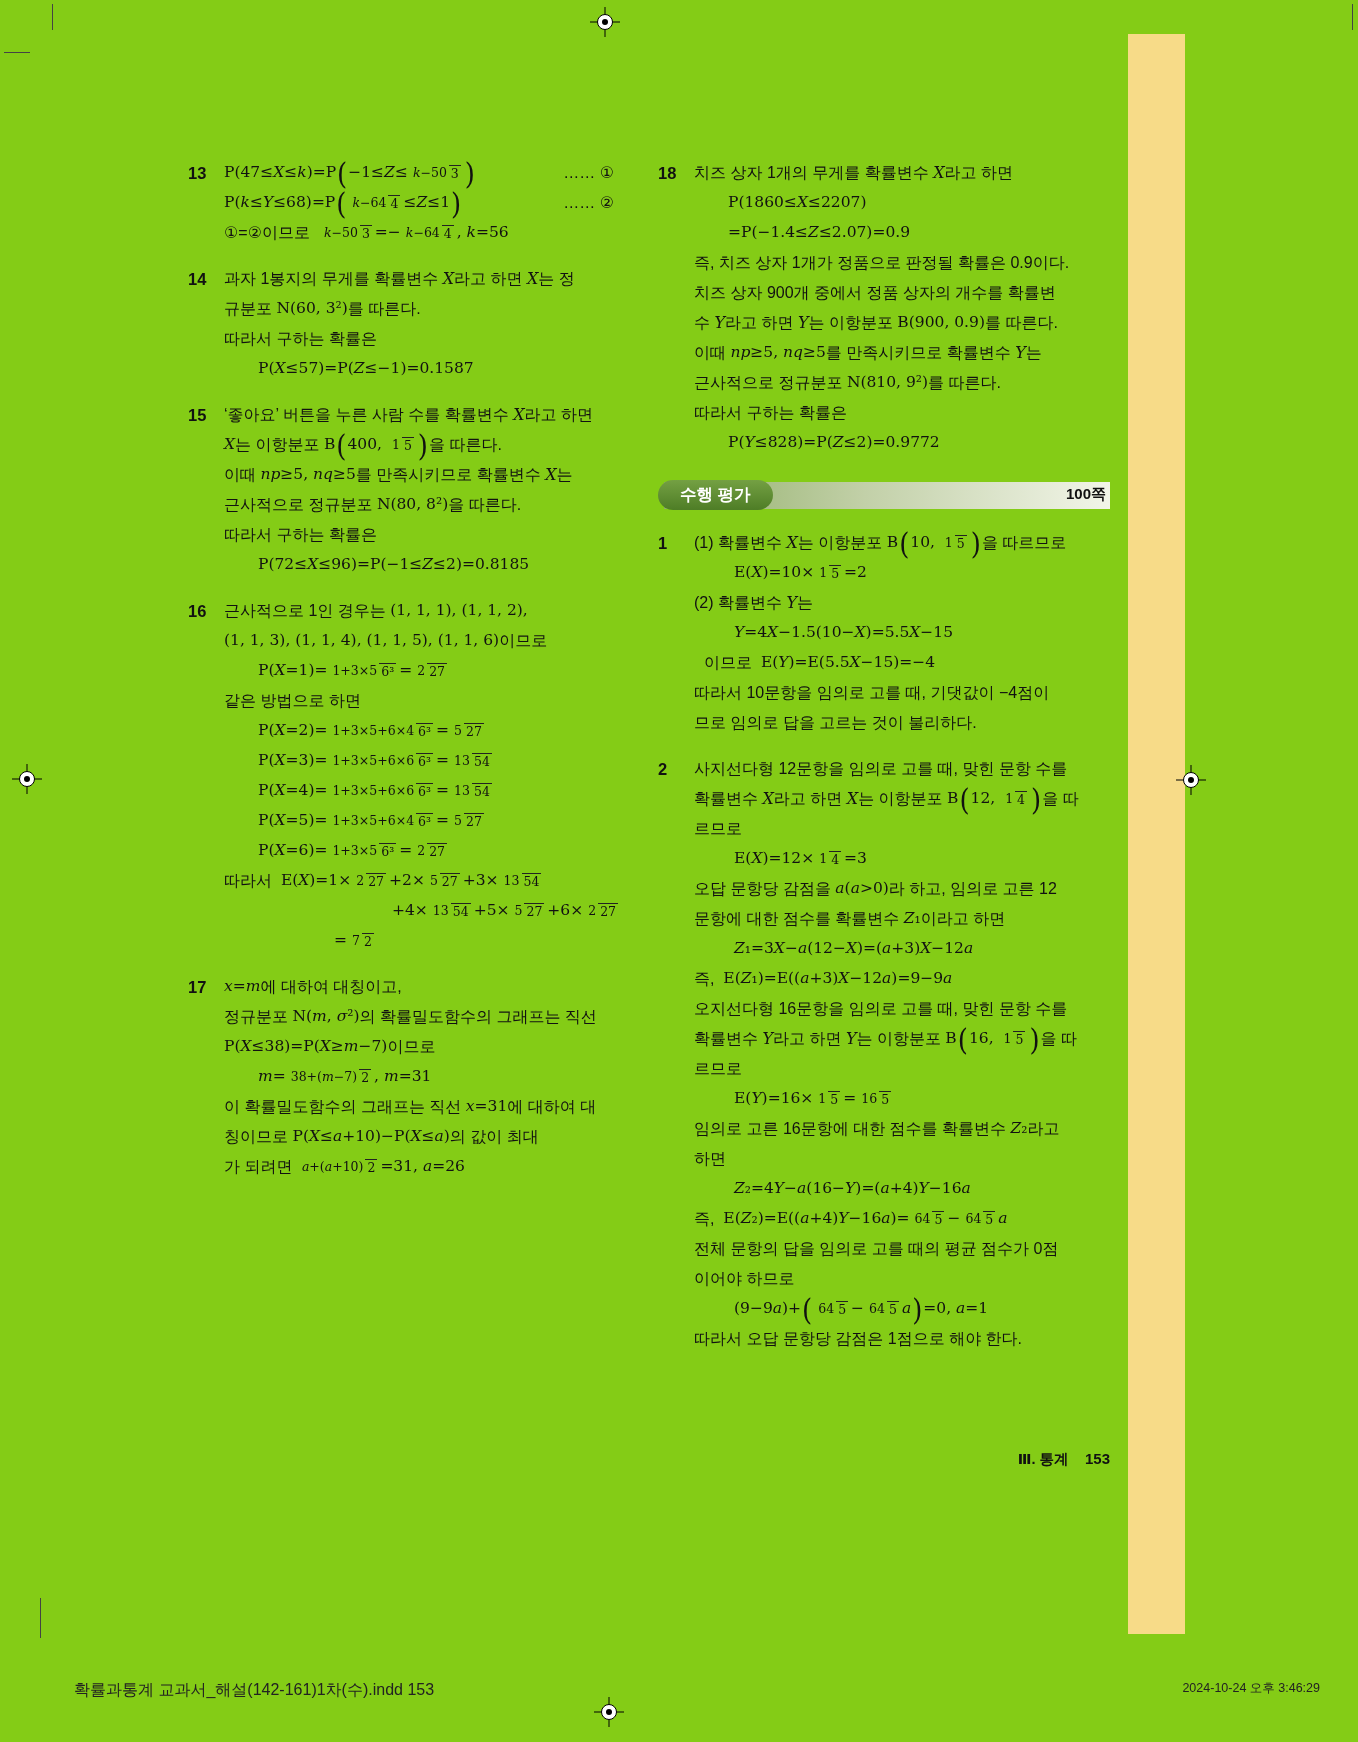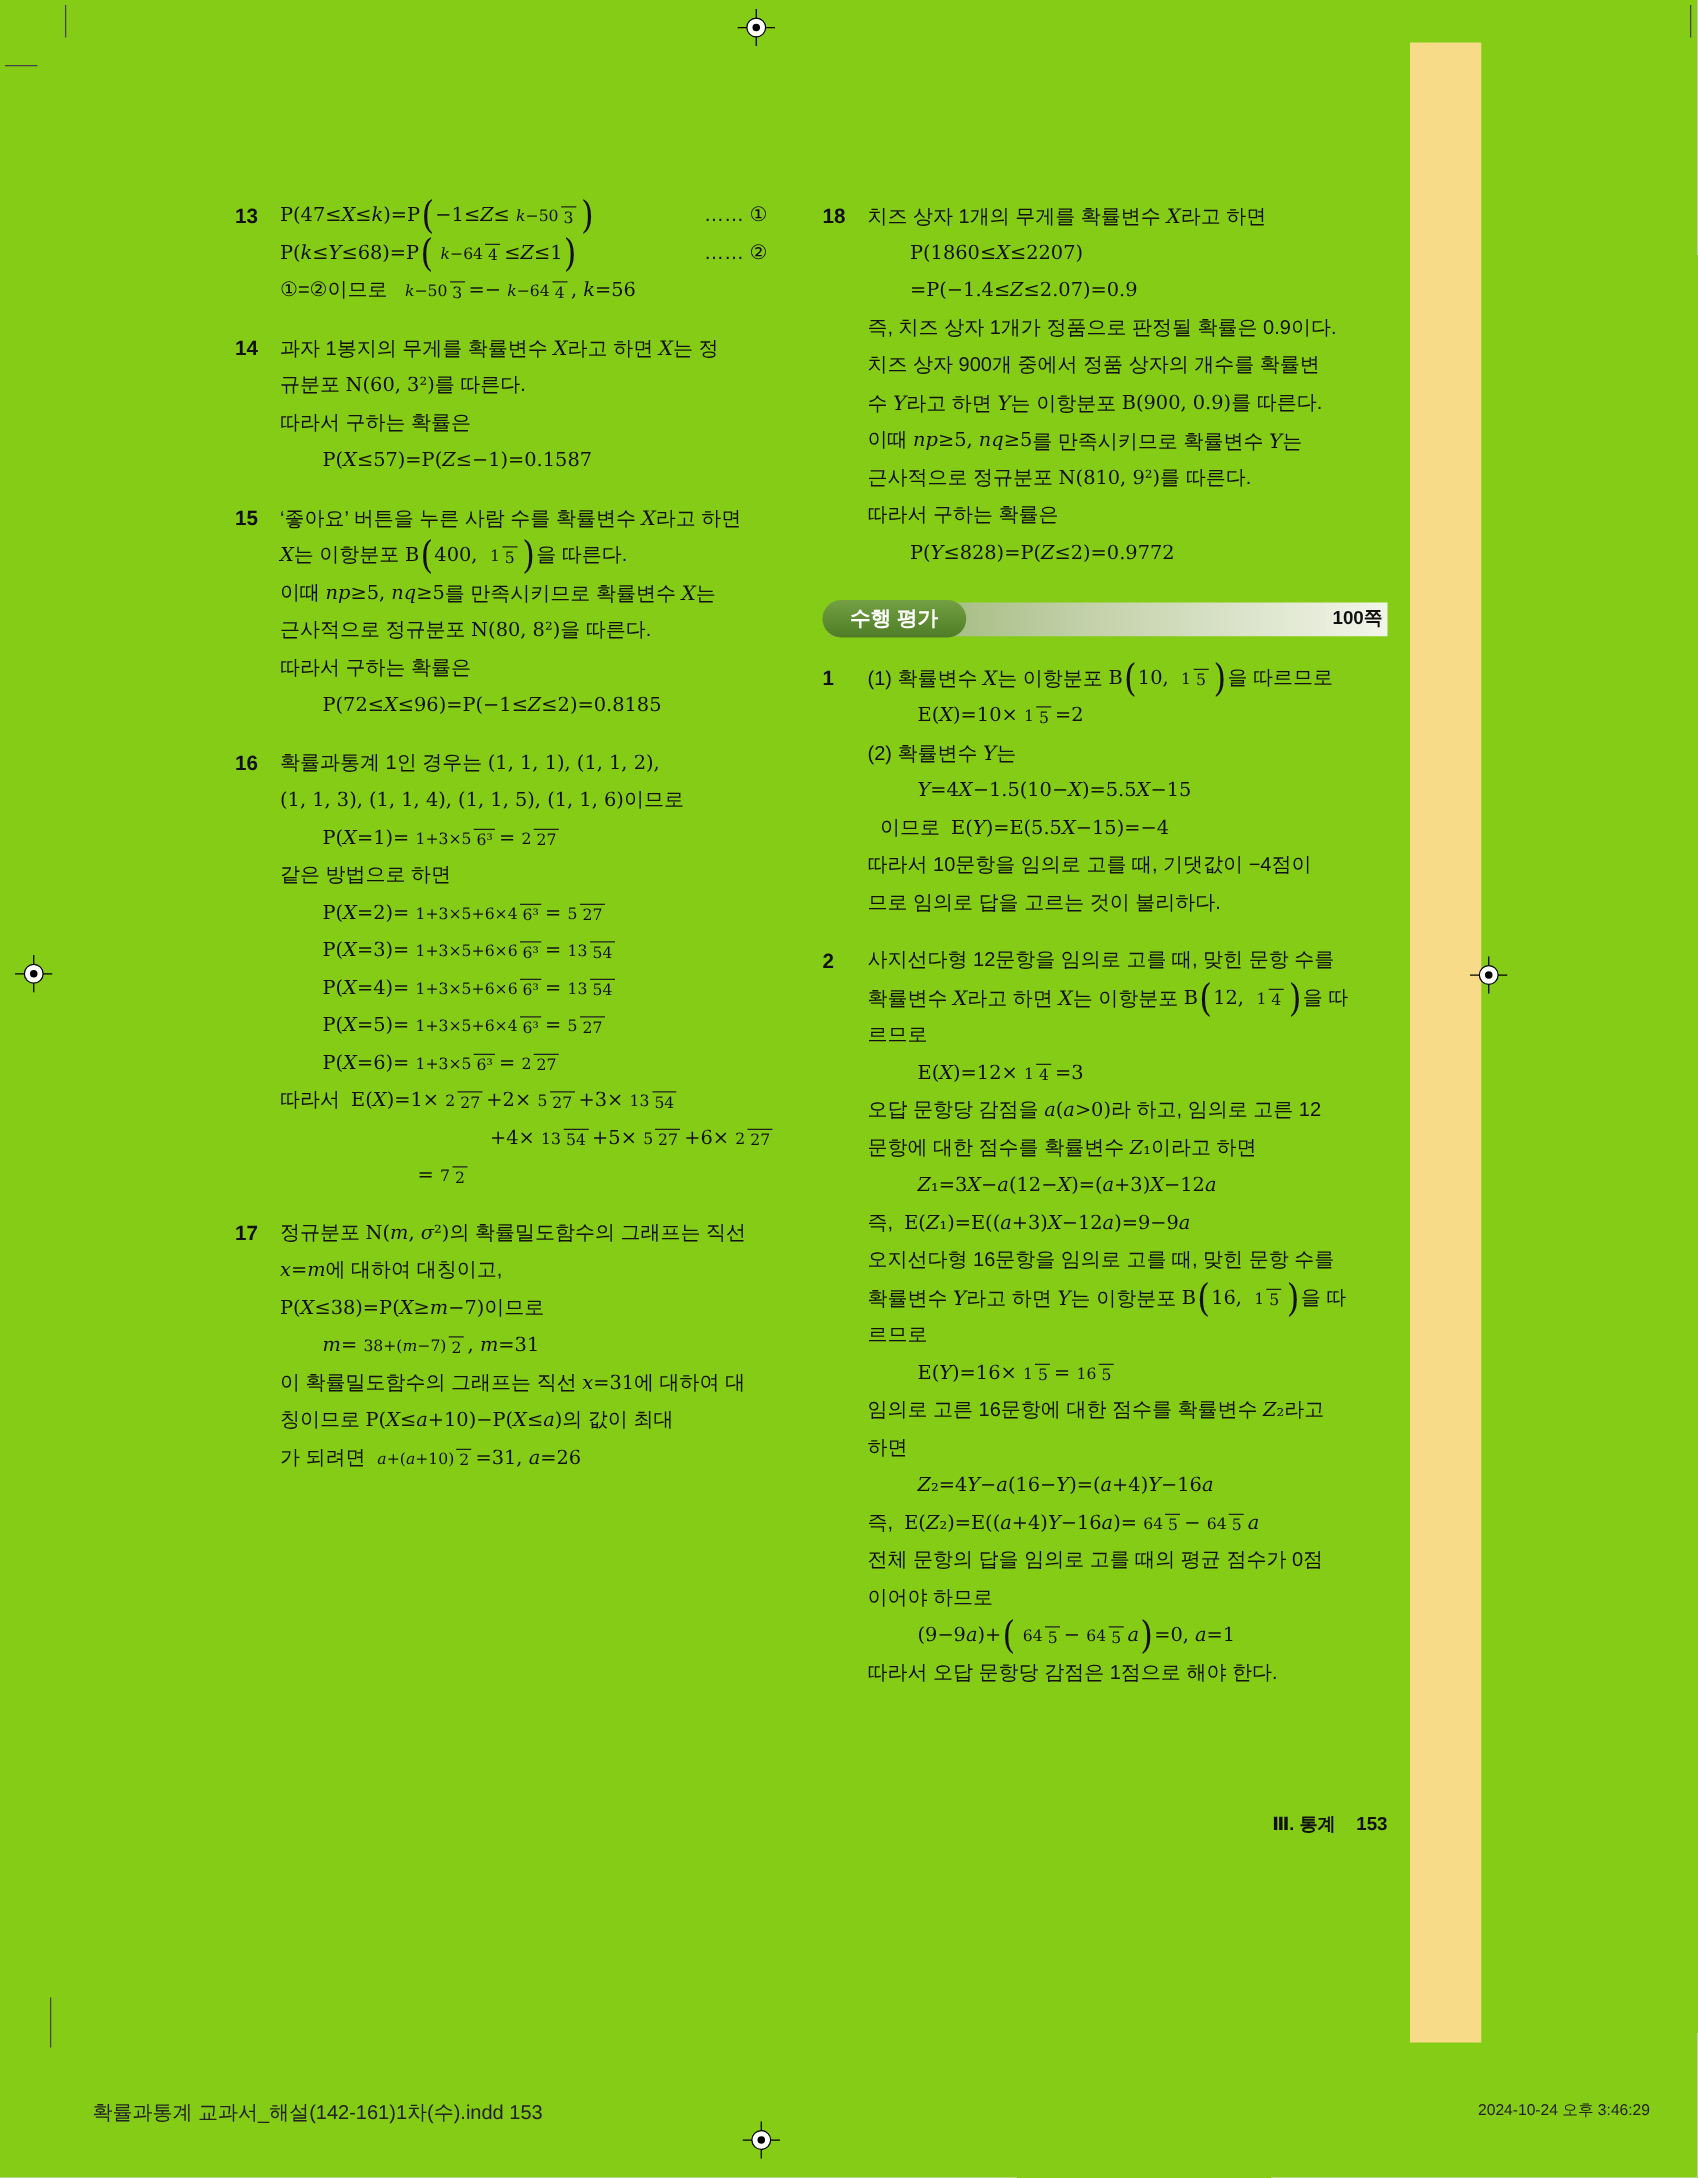--- a/index.html
+++ b/index.html
@@ -163,21 +163,21 @@
           </div>
           <div class="line" style="padding-left: 34px;">
             <span class="mm">P(72≤<i class="v">X</i>≤96)=P(−1≤<i class="v">Z</i>≤2)=0.8185</span>
           </div>
         </div>
       </div>
       <div class="problem">
         <div class="pnum">16</div>
         <div class="pbody">
           <div class="line">
-            <span class="t">확률과통계 1인 경우는 </span>
+            <span class="t">근사적으로 1인 경우는 </span>
             <span class="mm">(1, 1, 1), (1, 1, 2),</span>
           </div>
           <div class="line">
             <span class="mm">(1, 1, 3), (1, 1, 4), (1, 1, 5), (1, 1, 6)</span>
             <span class="t">이므로</span>
           </div>
           <div class="line" style="padding-left: 34px;">
             <span class="mm">P(<i class="v">X</i>=1)=</span>
             <span class="frac"><span class="fn">1+3×5</span><span class="fd">6³</span></span>
             <span class="mm">=</span>
@@ -236,27 +236,27 @@
           <div class="line" style="padding-left: 110px;">
             <span class="mm">=</span>
             <span class="frac"><span class="fn">7</span><span class="fd">2</span></span>
           </div>
         </div>
       </div>
       <div class="problem">
         <div class="pnum">17</div>
         <div class="pbody">
           <div class="line">
+            <span class="mm"><i class="v">x</i>=<i class="v">m</i></span>
+            <span class="t">에 대하여 대칭이고,</span>
+          </div>
+          <div class="line">
             <span class="t">정규분포 </span>
             <span class="mm">N(<i class="v">m</i>, <i class="v">σ</i>²)</span>
             <span class="t">의 확률밀도함수의 그래프는 직선</span>
-          </div>
-          <div class="line">
-            <span class="mm"><i class="v">x</i>=<i class="v">m</i></span>
-            <span class="t">에 대하여 대칭이고,</span>
           </div>
           <div class="line">
             <span class="mm">P(<i class="v">X</i>≤38)=P(<i class="v">X</i>≥<i class="v">m</i>−7)</span>
             <span class="t">이므로</span>
           </div>
           <div class="line" style="padding-left: 34px;">
             <span class="mm"><i class="v">m</i>=</span>
             <span class="frac"><span class="fn">38+(<i class="v">m</i>−7)</span><span class="fd">2</span></span>
             <span class="mm">, <i class="v">m</i>=31</span>
           </div>

